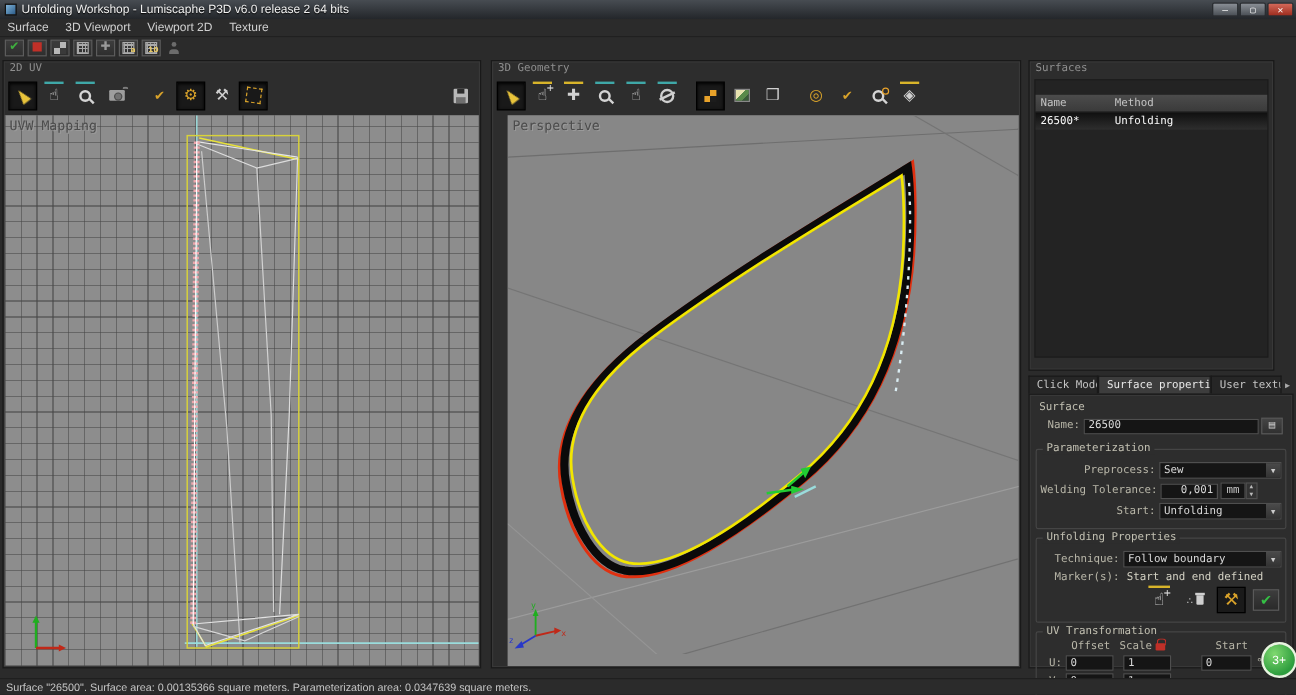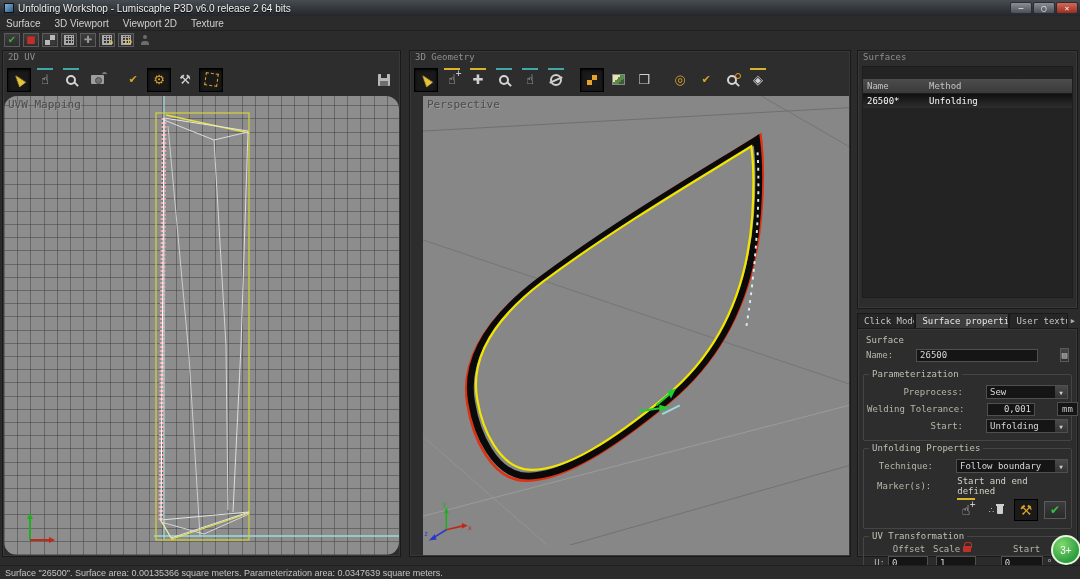--- a/index.html
+++ b/index.html
@@ -88,21 +88,21 @@
   
   .tabs{position:absolute;left:857px;top:311px;width:221px;height:17px;display:flex;align-items:flex-end;font-size:9px;}
   .tab{padding:2px 6px;background:#262626;border:1px solid #191919;border-bottom:none;color:#c4c4c4;white-space:nowrap;overflow:hidden;}
   .tab.active{background:#3d3d3d;color:#e8e8e8;}
   .tabmore{margin-left:auto;font-size:7px;color:#aaa;padding:3px 3px;}
   
   .props{position:absolute;left:857px;top:328px;width:221px;height:229px;background:#2d2d2d;
     border:1px solid #191919;box-shadow:inset 0 0 0 1px #383838;font-size:9px;padding:4px 3px 0;}
   .group{position:relative;border:1px solid #454545;border-radius:2px;margin:5px 2px 7px;padding:7px 3px 4px;}
   .glabel{position:absolute;top:-6px;left:5px;background:#2d2d2d;padding:0 3px;color:#c2c0b2;}
-  .prow{display:flex;align-items:center;margin:3px 0;gap:20px;}
+  .prow{display:flex;align-items:center;margin:3px 0;}
   .plabel{color:#b8b6a8;text-align:right;white-space:nowrap;}
   .pinput{background:#151515;border:1px solid #4f4f4f;color:#d8d8d8;font-size:9px;height:13px;
     font-family:"DejaVu Sans Mono",monospace;padding:0 3px;}
   .pselect{background:#151515;border:1px solid #4f4f4f;height:14px;display:flex;align-items:center;flex:1;}
   .pselect .val{flex:1;padding:0 3px;color:#d8d8d8;}
   .pselect .dd{width:12px;height:100%;background:linear-gradient(#4a4a4a,#333);display:flex;align-items:center;justify-content:center;font-size:6px;color:#ccc;}
   .unitbox{background:#151515;border:1px solid #4f4f4f;height:14px;padding:0 4px;display:flex;align-items:center;color:#c8c8c8;}
   .spinner{display:flex;flex-direction:column;width:10px;height:14px;border:1px solid #4f4f4f;background:#333;}
   .spinner span{font-size:5px;line-height:6px;text-align:center;color:#bbb;}
   .mbtn{width:24px;height:22px;display:flex;align-items:center;justify-content:center;position:relative;
@@ -208,21 +208,21 @@
           <span class="g">⚒</span>
         </div>
       <div class="vbtn act">
           <span class="i-sel"></span>
         </div>
       <div style="margin-left:auto"></div>
       <div class="vbtn">
           <span class="i-disk"></span>
         </div>
     </div>
-    <div class="viewport vp2d" style="top:45px;border-radius:13px;">
+    <div class="viewport vp2d" style="top:45px;">
       <div class="vp-label">UVW Mapping</div>
       <svg viewBox="0 0 395 462" preserveAspectRatio="none">
 
         <line x1="160" y1="0" x2="160" y2="443" stroke="#9adcdc" stroke-width="1.2"></line>
         <line x1="150" y1="440" x2="395" y2="440" stroke="#9adcdc" stroke-width="1.5"></line>
 
         <rect x="152" y="17" width="93" height="427" fill="none" stroke="#d8d23a" stroke-width="1.2"></rect>
 
         <polyline points="162,19 245,37" fill="none" stroke="#e8e23a" stroke-width="1.3"></polyline>
         <polyline points="155,422 168,443 245,417" fill="none" stroke="#e8e23a" stroke-width="1.3"></polyline>
@@ -326,21 +326,21 @@
           <line x1="24" y1="446" x2="11" y2="454" stroke="#2838c8" stroke-width="1.6"></line>
           <polygon points="12,450.5 6,457 14,456" fill="#2838c8"></polygon>
           <text x="20" y="422" fill="#1fae1f">y</text>
           <text x="46" y="446" fill="#c02818">x</text>
           <text x="1" y="452" fill="#2838c8">z</text>
         </g>
       </svg>
     </div>
   </div>
 
-  <div class="panel" style="left:857px;top:50px;width:221px;height:259px;">
+  <div class="panel" style="left:857px;top:50px;width:205px;height:259px;">
     <div class="phead">Surfaces</div>
     <div class="stable">
       <div class="strow sth">
         <div class="c1">Name</div>
         <div class="c2">Method</div>
       </div>
       <div class="strow sel">
         <div class="c1">26500*</div>
         <div class="c2">Unfolding</div>
       </div>

